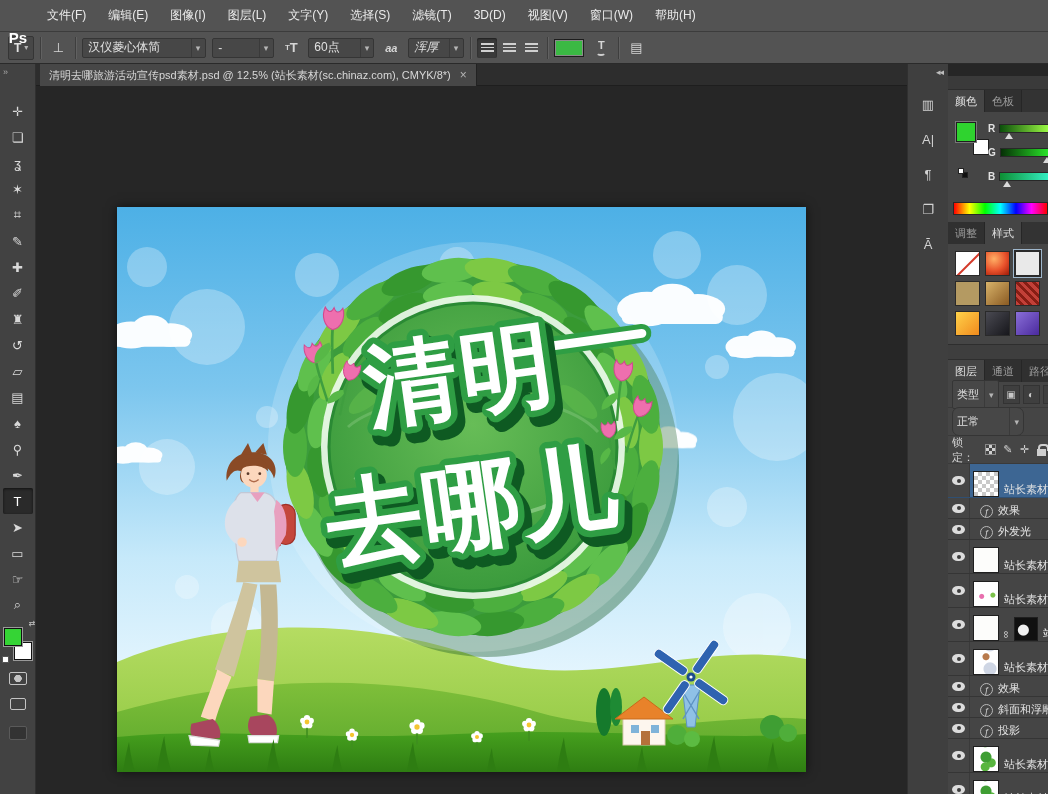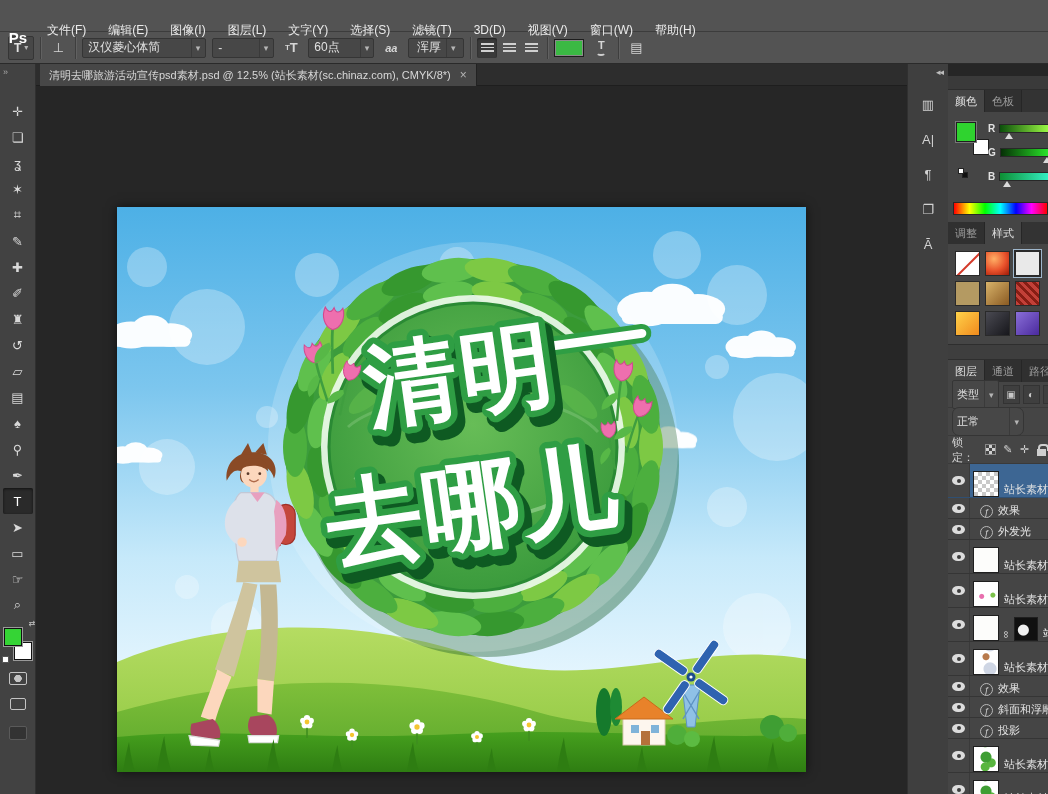--- a/index.html
+++ b/index.html
@@ -8,21 +8,21 @@
     position: relative; width: 1048px; height: 794px; overflow: hidden;
     background: #262626; font-family: "Liberation Sans","DejaVu Sans",sans-serif;
     color: #e2e2e2; font-size: 12px; user-select: none;
   }
   
   .menubar { position:absolute; left:0; top:0; width:100%; height:32px; background:#535353;
              border-bottom:1px solid #3c3c3c; display:flex; align-items:stretch; z-index:20; }
   .ps-logo { width:36px; display:flex; align-items:center; justify-content:center;
              background:#1b7fd4; color:#fff; font-weight:bold; font-size:15px;margin-top:37px; }
   .menu-items { display:flex; align-items:stretch; }
-  .menu-item { padding:15px 11px; line-height:31px; font-size:12px; color:#ebebeb; white-space:nowrap; }
+  .menu-item { padding:0 11px; line-height:31px; font-size:12px; color:#ebebeb; white-space:nowrap; }
   
   .optionsbar { position:absolute; left:0; top:32px; width:100%; height:32px; background:#535353;
                 border-bottom:1px solid #2a2a2a; display:flex; align-items:center; gap:6px;
                 padding:0 8px; z-index:19; }
   .vsep { width:1px; height:22px; background:#3e3e3e; box-shadow:1px 0 0 #616161; flex:0 0 auto; }
   .well, .combo { background:#474747; border:1px solid #353535; border-radius:2px; height:20px;
                   display:flex; align-items:center; color:#e0e0e0; font-size:12px; padding:0 5px; gap:5px;
                   white-space:nowrap; }
   .combo .dd { color:#b5b5b5; font-size:9px; border-left:1px solid #3a3a3a; padding-left:4px; height:100%;
                display:flex; align-items:center; }
@@ -199,21 +199,21 @@
     </div>
     <div class="icon-btn">
       <span class="sz-sm">T</span>
         <span class="sz-lg">T</span>
     </div>
     <div class="combo" style="width:66px; justify-content:space-between;gap:20px;">
       <span>60点</span>
       <span class="dd">▾</span>
     </div>
     <div class="icon-btn aa-ic">aa</div>
-    <div class="combo" style="width:56px; justify-content:center;">
+    <div class="combo" style="width:56px; justify-content:space-between;font-style:italic;">
       <span>浑厚</span>
       <span class="dd">▾</span>
     </div>
     <div class="vsep"></div>
     <div class="align-group" id="align-group">
         <div class="align-btn active">
           <span class="align-glyph"></span>
         </div>
         <div class="align-btn">
           <span class="align-glyph"></span>

